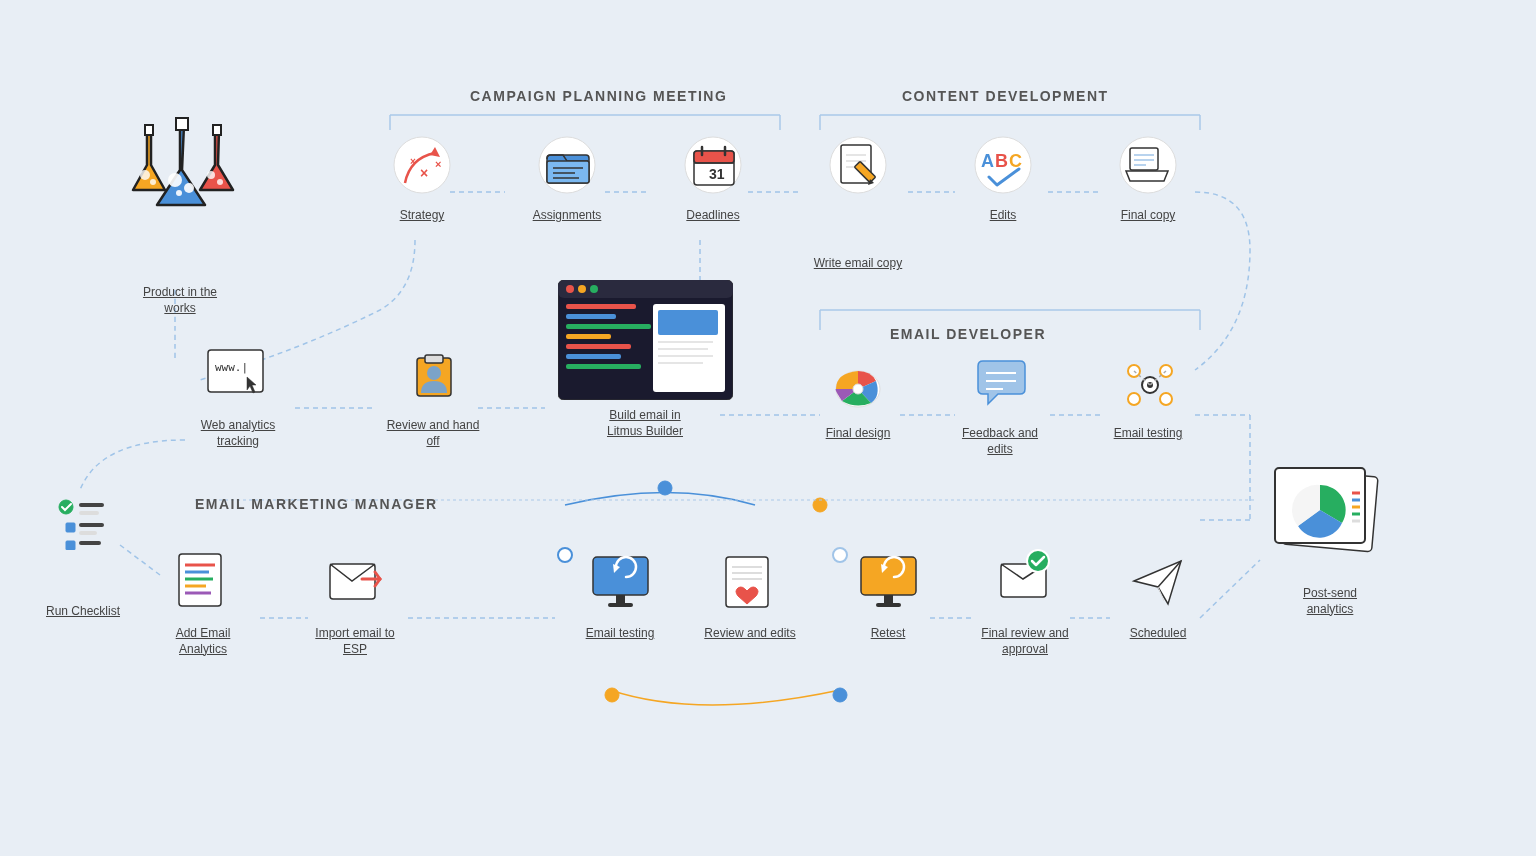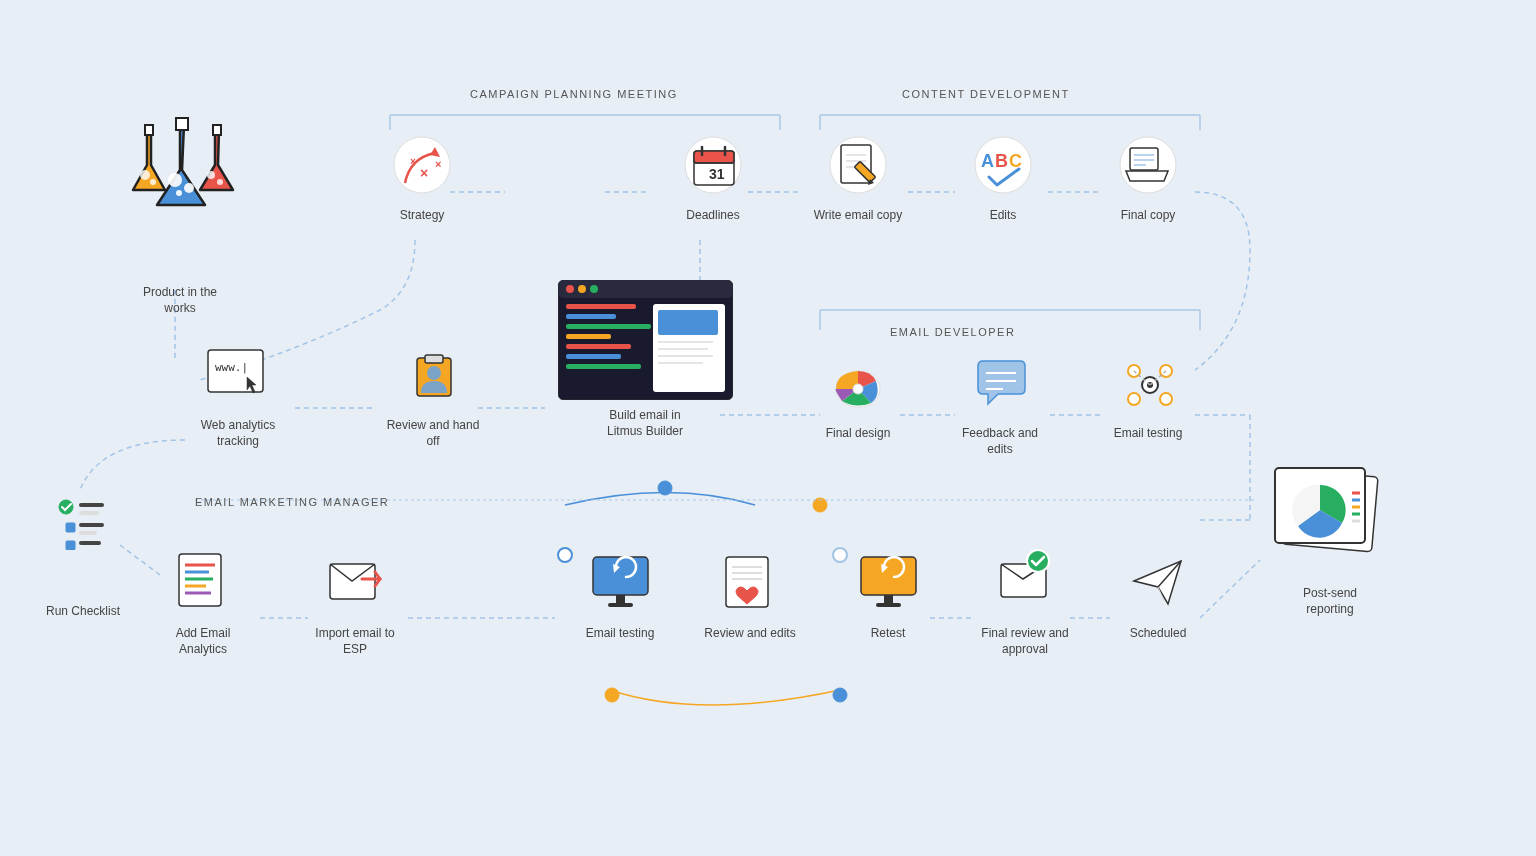--- a/index.html
+++ b/index.html
@@ -11,22 +11,22 @@
       overflow: hidden;
       position: relative;
     }
     .canvas {
       width: 1536px;
       height: 856px;
       position: relative;
     }
     .section-label {
       position: absolute;
-      font-size: 11px;
-      font-weight: 400;
+      font-size: 14px;
+      font-weight: 700;
       letter-spacing: 1.5px;
       color: #555;
       text-transform: uppercase;
     }
     .node {
       position: absolute;
       display: flex;
       flex-direction: column;
       align-items: center;
       text-align: center;
@@ -38,20 +38,21 @@
       display: flex;
       align-items: center;
       justify-content: center;
       margin-bottom: 8px;
     }
     .node-label {
       font-size: 12px;
       color: #444;
       line-height: 1.3;
       max-width: 100px;
+      text-decoration: underline;
     }
     
     .connectors {
       position: absolute;
       top: 0; left: 0;
       width: 1536px;
       height: 856px;
       pointer-events: none;
     }
   </style>
@@ -169,38 +170,54 @@
         <polygon points="45,14 50,24 40,22" fill="#e8534a"></polygon>
 
         <text x="30" y="45" font-size="14" fill="#e8534a" font-weight="bold">×</text>
         <text x="45" y="35" font-size="11" fill="#e8534a" font-weight="bold">×</text>
         <text x="20" y="32" font-size="10" fill="#e8534a" font-weight="bold">×</text>
       </svg>
     </div>
     <span class="node-label">Strategy</span>
   </div>
 
+  <div class="node" style="left:517px; top:130px;">
+    <div class="node-icon">
+      <svg width="65" height="65" viewBox="0 0 65 65">
+        <circle cx="32" cy="32" r="28" fill="white" stroke="#ddd" stroke-width="1"></circle>
+
+        <rect x="12" y="22" width="42" height="28" rx="3" fill="#4a90d9" stroke="#333" stroke-width="1.5"></rect>
+        <path d="M12,26 Q12,22 16,22 L28,22 L32,28 L53,28" stroke="#333" stroke-width="1.5" fill="none"></path>
+        <rect x="12" y="28" width="42" height="22" rx="2" fill="#7bb8f0" stroke="#333" stroke-width="1.5"></rect>
+
+        <line x1="18" y1="35" x2="48" y2="35" stroke="#333" stroke-width="1.5"></line>
+        <line x1="18" y1="40" x2="40" y2="40" stroke="#333" stroke-width="1.5"></line>
+        <line x1="18" y1="45" x2="44" y2="45" stroke="#333" stroke-width="1.5"></line>
+      </svg>
+    </div>
+    <span class="node-label">Assignments</span>
+  </div>
 
   <div class="node" style="left:663px; top:130px;">
     <div class="node-icon">
       <svg width="65" height="65" viewBox="0 0 65 65">
         <circle cx="32" cy="32" r="28" fill="white" stroke="#ddd" stroke-width="1"></circle>
 
         <rect x="13" y="18" width="40" height="34" rx="3" fill="white" stroke="#333" stroke-width="1.5"></rect>
         <rect x="13" y="18" width="40" height="12" rx="3" fill="#e8534a" stroke="#333" stroke-width="1.5"></rect>
         <line x1="13" y1="30" x2="53" y2="30" stroke="#333" stroke-width="1.5"></line>
         <line x1="21" y1="14" x2="21" y2="22" stroke="#333" stroke-width="2.5" stroke-linecap="round"></line>
         <line x1="44" y1="14" x2="44" y2="22" stroke="#333" stroke-width="2.5" stroke-linecap="round"></line>
         <text x="28" y="46" font-size="14" font-weight="bold" fill="#333">31</text>
       </svg>
     </div>
     <span class="node-label">Deadlines</span>
   </div>
 
-  <div class="node" style="left:808px; top:130px;">
+  <div class="node" style="left:808px; top:130px;gap:48px;">
     <div class="node-icon">
       <svg width="65" height="65" viewBox="0 0 65 65">
         <circle cx="32" cy="32" r="28" fill="white" stroke="#ddd" stroke-width="1"></circle>
 
         <rect x="15" y="12" width="30" height="38" rx="2" fill="white" stroke="#333" stroke-width="1.5"></rect>
         <line x1="20" y1="22" x2="40" y2="22" stroke="#ddd" stroke-width="1.5"></line>
         <line x1="20" y1="28" x2="40" y2="28" stroke="#ddd" stroke-width="1.5"></line>
         <line x1="20" y1="34" x2="35" y2="34" stroke="#ddd" stroke-width="1.5"></line>
 
         <rect x="35" y="28" width="8" height="22" rx="1" transform="rotate(-45 39 39)" fill="#f5a623" stroke="#333" stroke-width="1.5"></rect>
@@ -481,16 +498,16 @@
         <path d="M60,52 L82,65 A25,25 0 0,1 38,68 Z" fill="#4a90d9"></path>
         <path d="M60,52 L38,68 A25,25 0 0,1 60,27 Z" fill="#f5f5f5"></path>
 
         <line x1="92" y1="35" x2="100" y2="35" stroke="#e8534a" stroke-width="3"></line>
         <line x1="92" y1="42" x2="100" y2="42" stroke="#4a90d9" stroke-width="3"></line>
         <line x1="92" y1="49" x2="100" y2="49" stroke="#f5a623" stroke-width="3"></line>
         <line x1="92" y1="56" x2="100" y2="56" stroke="#27ae60" stroke-width="3"></line>
         <line x1="92" y1="63" x2="100" y2="63" stroke="#ddd" stroke-width="3"></line>
       </svg>
     </div>
-    <span class="node-label">Post-send reporting</span>
+    <span class="node-label">Post-send analytics</span>
   </div>
 
 </div>
 
 </body></html>

